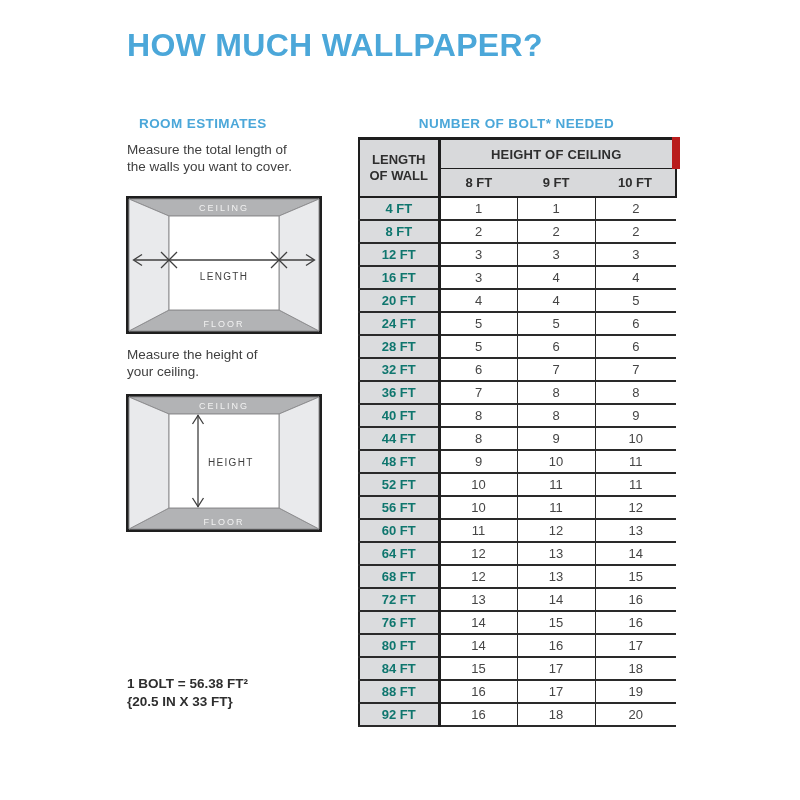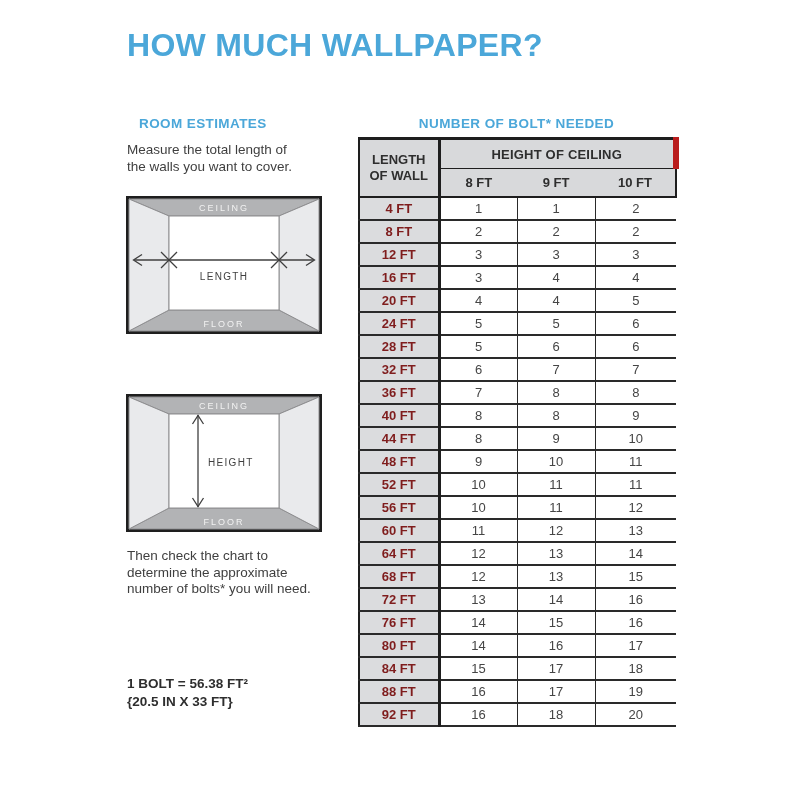--- a/index.html
+++ b/index.html
@@ -29,28 +29,28 @@
   .diagram-length { top:196px; }
   .diagram-height { top:394px; }
 
   
   table.bolt-table { position:absolute; left:358px; top:137px; width:317px;
                      border-collapse:collapse; table-layout:fixed;
                      font-size:13px; color:#3F3F3F; }
   table.bolt-table { border-top:3px solid #1E1E1E; border-left:2px solid #1E1E1E; }
   thead td { background:#D8D9DB; text-align:center; font-weight:bold; color:#2E2E2E; }
   td.corner-cell { border-right:3.5px solid #1E1E1E; line-height:15.5px; font-size:13px; }
-  td.group-header { height:30px; border-bottom:1.5px solid #1E1E1E; border-right:6px solid #b91c1c;
+  td.group-header { height:30px; border-bottom:1.5px solid #1E1E1E; border-right:8px solid #b91c1c;
                     letter-spacing:0.2px; }
   tr.sub-header td { height:28px; }
   tr.sub-header td:last-child { border-right:2px solid #1E1E1E; }
   tbody td { height:23px; border-top:2px solid #2A2A2A; text-align:center; }
   tbody tr:first-child td { border-top:2.5px solid #1E1E1E; }
   tbody tr:last-child td { border-bottom:2px solid #2A2A2A; }
-  tbody td.label-cell { background:#DBDCDE; font-weight:bold; color:#7f1d1d;
+  tbody td.label-cell { background:#DBDCDE; font-weight:bold; color:#0f766e;
                         border-right:3.5px solid #1E1E1E;margin-top:20px; }
   tbody td.value-cell { background:#ffffff; font-weight:normal; color:#454545; }
   tbody td.value-cell + td.value-cell { border-left:1.5px solid #2A2A2A; }
 
   
   .svg-wall-label { font-family:"Liberation Sans", sans-serif; font-size:9px;
                     letter-spacing:2px; fill:#F2F2F2; }
   .svg-dim-label { font-family:"Liberation Sans", sans-serif; font-size:10px;
                    letter-spacing:1.3px; fill:#3F3F3F; }
 </style>
@@ -84,45 +84,44 @@
         <polyline points="180,58.5 188.5,64 180,69.5"></polyline>
         <line x1="35" y1="56" x2="51" y2="72"></line>
         <line x1="35" y1="72" x2="51" y2="56"></line>
         <line x1="145" y1="56" x2="161" y2="72"></line>
         <line x1="145" y1="72" x2="161" y2="56"></line>
       </g>
       <text class="svg-dim-label" x="98" y="84" text-anchor="middle">LENGTH</text>
     </svg>
   </div>
 
+  <p class="body-text p-measure-height">
+    <span>Measure the height of</span><br>
+    <span>your ceiling.</span>
+  </p>
 
   <div class="diagram diagram-height">
     <svg width="196" height="138" viewBox="0 0 196 138">
       <rect x="1.5" y="1.5" width="193" height="135" fill="#ffffff" stroke="#1E1E1E" stroke-width="3"></rect>
       <polygon points="3,3 193,3 153,20 43,20" fill="#B2B3B5" stroke="#8E8E90" stroke-width="1"></polygon>
       <polygon points="3,135 193,135 153,114 43,114" fill="#B2B3B5" stroke="#8E8E90" stroke-width="1"></polygon>
       <polygon points="3,3 43,20 43,114 3,135" fill="#E9EAEC" stroke="#8E8E90" stroke-width="1"></polygon>
       <polygon points="193,3 153,20 153,114 193,135" fill="#E9EAEC" stroke="#8E8E90" stroke-width="1"></polygon>
       <rect x="43" y="20" width="110" height="94" fill="#ffffff" stroke="#8E8E90" stroke-width="1"></rect>
       <text class="svg-wall-label" x="98" y="15" text-anchor="middle">CEILING</text>
       <text class="svg-wall-label" x="98" y="131" text-anchor="middle">FLOOR</text>
       <g stroke="#3F3F3F" stroke-width="1.3" fill="none">
         <line x1="72" y1="21" x2="72" y2="113"></line>
         <polyline points="66.5,30 72,21.5 77.5,30"></polyline>
         <polyline points="66.5,104 72,112.5 77.5,104"></polyline>
       </g>
       <text class="svg-dim-label" x="82" y="72" text-anchor="start">HEIGHT</text>
     </svg>
   </div>
 
-  <p class="body-text p-check-chart">
-    <span>Then check the chart to</span><br>
-    <span>determine the approximate</span><br>
-    <span>number of bolts* you will need.</span>
-  </p>
 
 
   <div class="bold-note bolt-size-note">
     <div>1 BOLT = 56.38 FT²</div>
     <div>{20.5 IN X 33 FT}</div>
   </div>
 
   <h2 class="blue-heading table-heading">NUMBER OF BOLT* NEEDED</h2>
 
   <table class="bolt-table">

